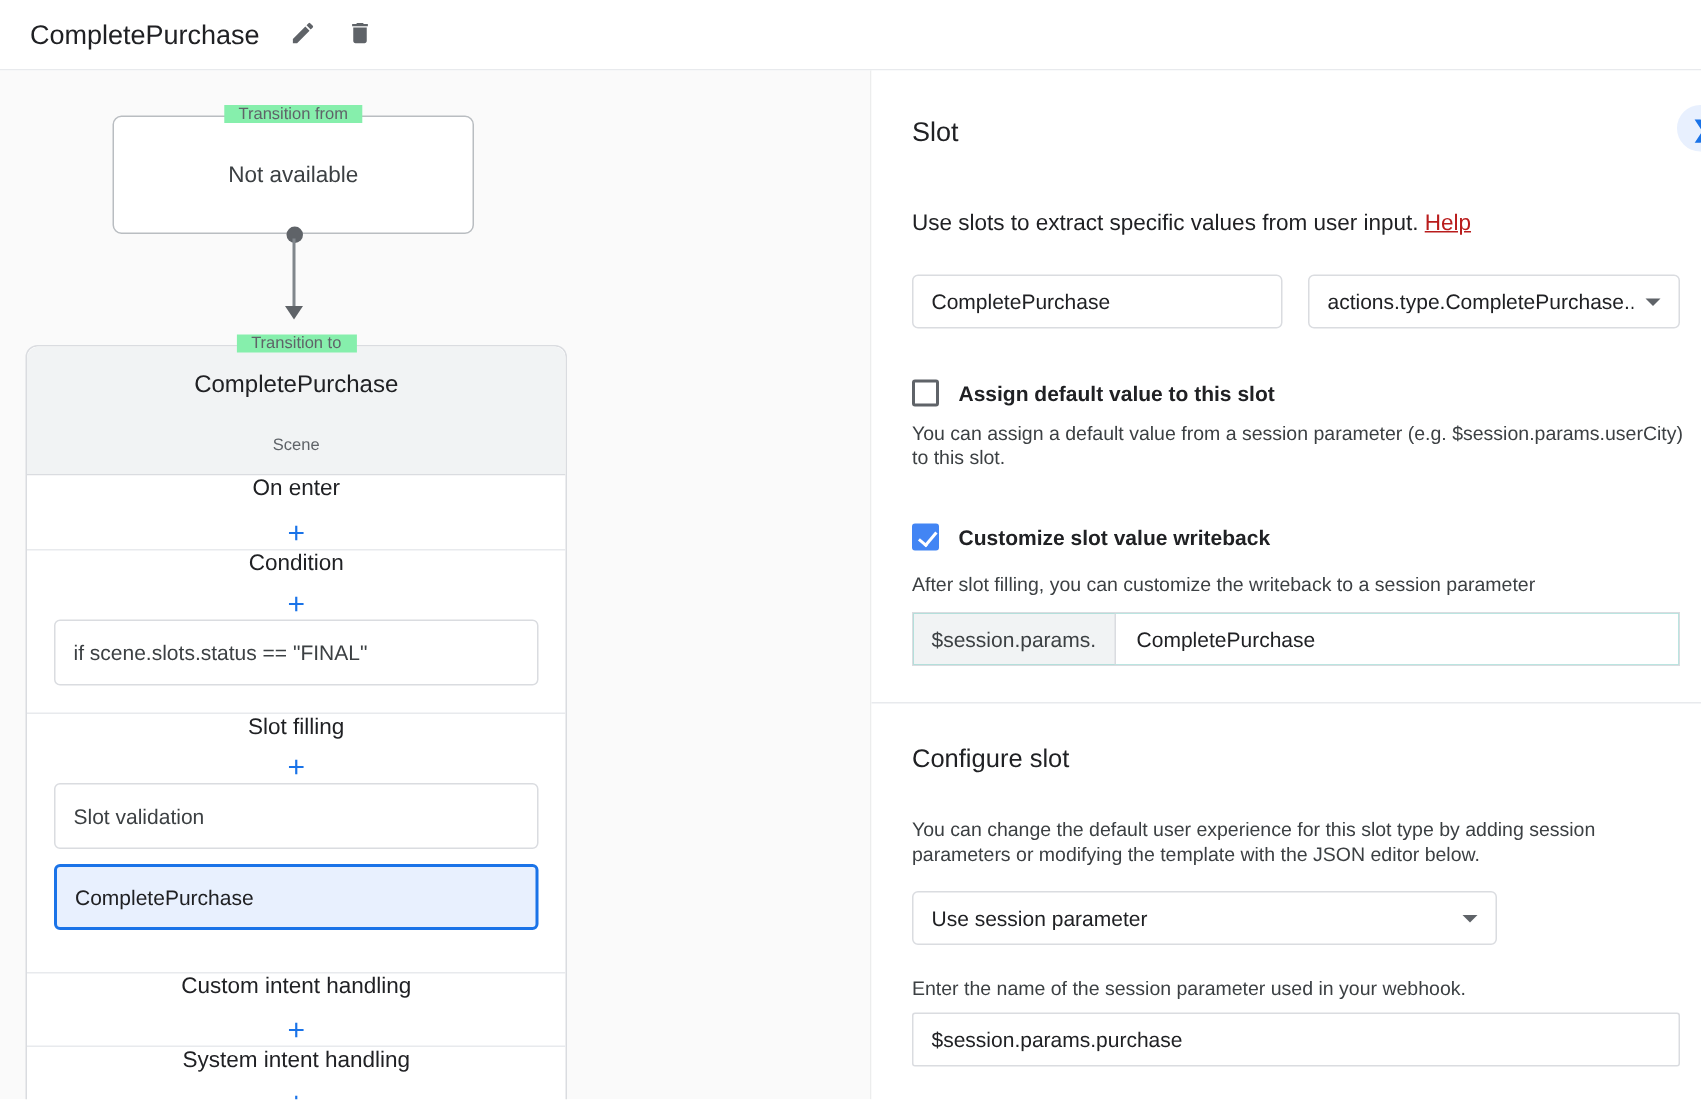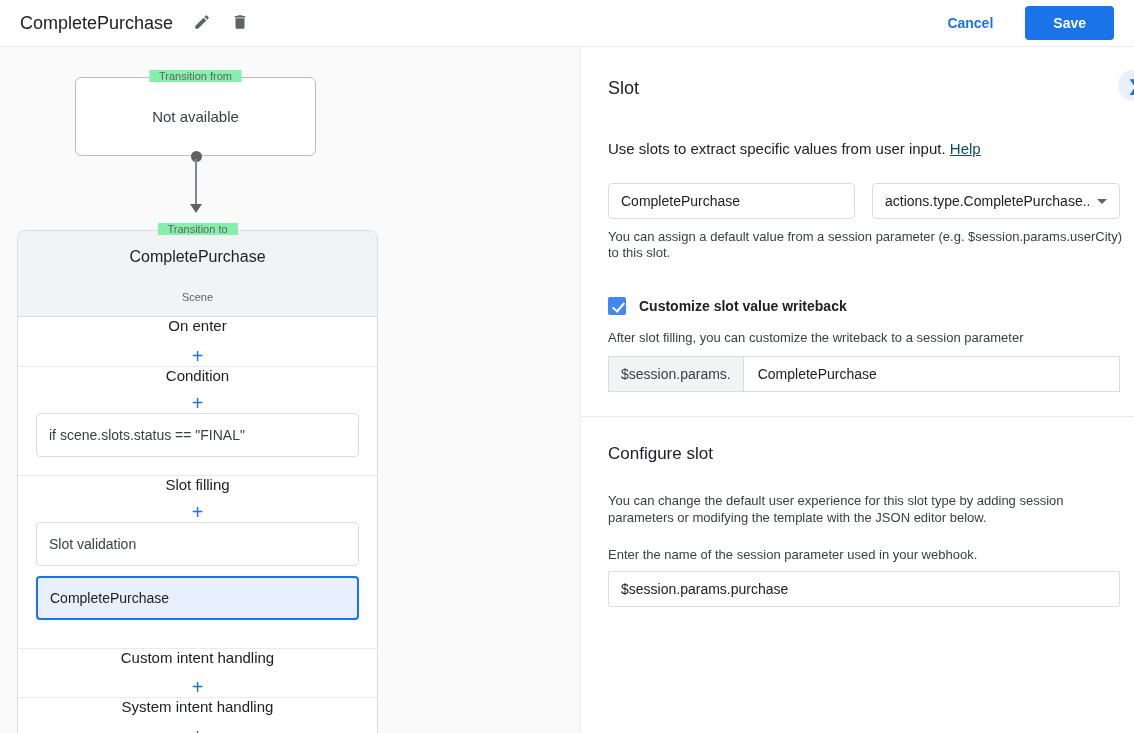--- a/index.html
+++ b/index.html
@@ -40,21 +40,21 @@
   .sec { padding-bottom:18px; }
   .sec .crow { height:46px; }
   .cond-box { margin:0 18px; height:44px; border:1px solid #dadce0; border-radius:4px; display:flex; align-items:center; padding:0 12px; font-size:14px; color:#3c4043; background:#fff; }
   .slot-item { margin:0 18px 10px; height:44px; border:1px solid #dadce0; border-radius:4px; display:flex; align-items:center; padding:0 12px; font-size:14px; color:#3c4043; background:#fff; cursor:pointer; }
   .slot-item.selected { background:#e8f0fe; border:2px solid #1a73e8; color:#202124; }
 
   
   .slot-head { margin-top:31px; font-size:18px; color:#202124; font-weight:normal; }
   .expand-pill { position:absolute; right:-8px; top:23px; width:38px; height:31px; border-radius:16px; background:#e8f0fe; border:none; cursor:pointer; color:#1a73e8; font-size:15px; font-weight:bold; text-align:left; padding-left:10px; }
   .intro { margin-top:41px; font-size:15px; color:#202124; }
-  .intro a { color:#0c4a6e;text-decoration:underline; }
+  .intro a { color:#b91c1c;text-decoration:underline; }
   .fields-row { margin-top:26px; display:flex; gap:17px; }
   .tfield { width:247px; height:36px; border:1px solid #dadce0; border-radius:4px; padding:0 12px; font-size:14px; color:#202124; font-family:"Liberation Sans",sans-serif; background:#fff; }
   .dropdown { width:248px; height:36px; border:1px solid #dadce0; border-radius:4px; padding:0 12px; display:flex; align-items:center; justify-content:space-between; font-size:14px; color:#202124; background:#fff; cursor:pointer; }
   .dropdown .dd-text { overflow:hidden; white-space:nowrap; }
   .caret { width:0; height:0; border-left:5px solid transparent; border-right:5px solid transparent; border-top:5px solid #5f6368; flex:none; margin-left:8px; }
   .cb-row { display:flex; align-items:center; gap:13px; }
   .cb-row.first { margin-top:34px; }
   .cb-row.second { margin-top:36px; }
   .checkbox { width:18px; height:18px; border:2px solid #5f6368; border-radius:2px; background:#fff; flex:none; cursor:pointer; position:relative; }
   .checkbox.checked { background:#4285f4; border-color:#4285f4; }
@@ -86,24 +86,20 @@
           </svg>
       </span>
     </button>
     <button class="icon-btn">
       <span>
         <svg width="18" height="18" viewBox="0 0 24 24">
             <path d="M6 19c0 1.1.9 2 2 2h8c1.1 0 2-.9 2-2V7H6v12zM19 4h-3.5l-1-1h-5l-1 1H5v2h14V4z"></path>
           </svg>
       </span>
     </button>
-    <div class="topbar-right">
-      <button class="cancel-btn">Cancel</button>
-      <button class="save-btn">Save</button>
-    </div>
   </div>
 
   <div class="main">
 
     <div class="left">
 
       <div class="tfrom">
         <span class="legend">Transition from</span>
         <div class="tfrom-content">Not available</div>
       </div>
@@ -161,36 +157,44 @@
       <p class="intro"><span>Use slots to extract specific values from user input.</span> <a href="#">Help</a></p>
 
       <div class="fields-row">
         <input class="tfield" type="text" value="CompletePurchase" style="">
         <div class="dropdown">
           <span class="dd-text">actions.type.CompletePurchase...</span>
           <span class="caret"></span>
         </div>
       </div>
 
+      <div class="cb-row first">
+        <span class="checkbox"></span>
+        <span class="cb-label">Assign default value to this slot</span>
+      </div>
       <p class="desc">You can assign a default value from a session parameter (e.g. $session.params.userCity) to this slot.</p>
 
       <div class="cb-row second">
         <span class="checkbox checked"></span>
         <span class="cb-label">Customize slot value writeback</span>
       </div>
       <p class="desc wb">After slot filling, you can customize the writeback to a session parameter</p>
 
       <div class="prefix-field">
         <span class="prefix-seg">$session.params.</span>
         <input class="prefix-val" type="text" value="CompletePurchase" style="">
       </div>
 
       <div class="divider"></div>
 
       <h3 class="config-head">Configure slot</h3>
       <p class="config-desc">You can change the default user experience for this slot type by adding session parameters or modifying the template with the JSON editor below.</p>
 
+      <div class="dropdown session-dd">
+        <span class="dd-text">Use session parameter</span>
+        <span class="caret"></span>
+      </div>
 
       <p class="param-label">Enter the name of the session parameter used in your webhook.</p>
       <input class="param-input" type="text" value="$session.params.purchase" style="">
     </div>
   </div>
 </div>
 
 </body></html>

